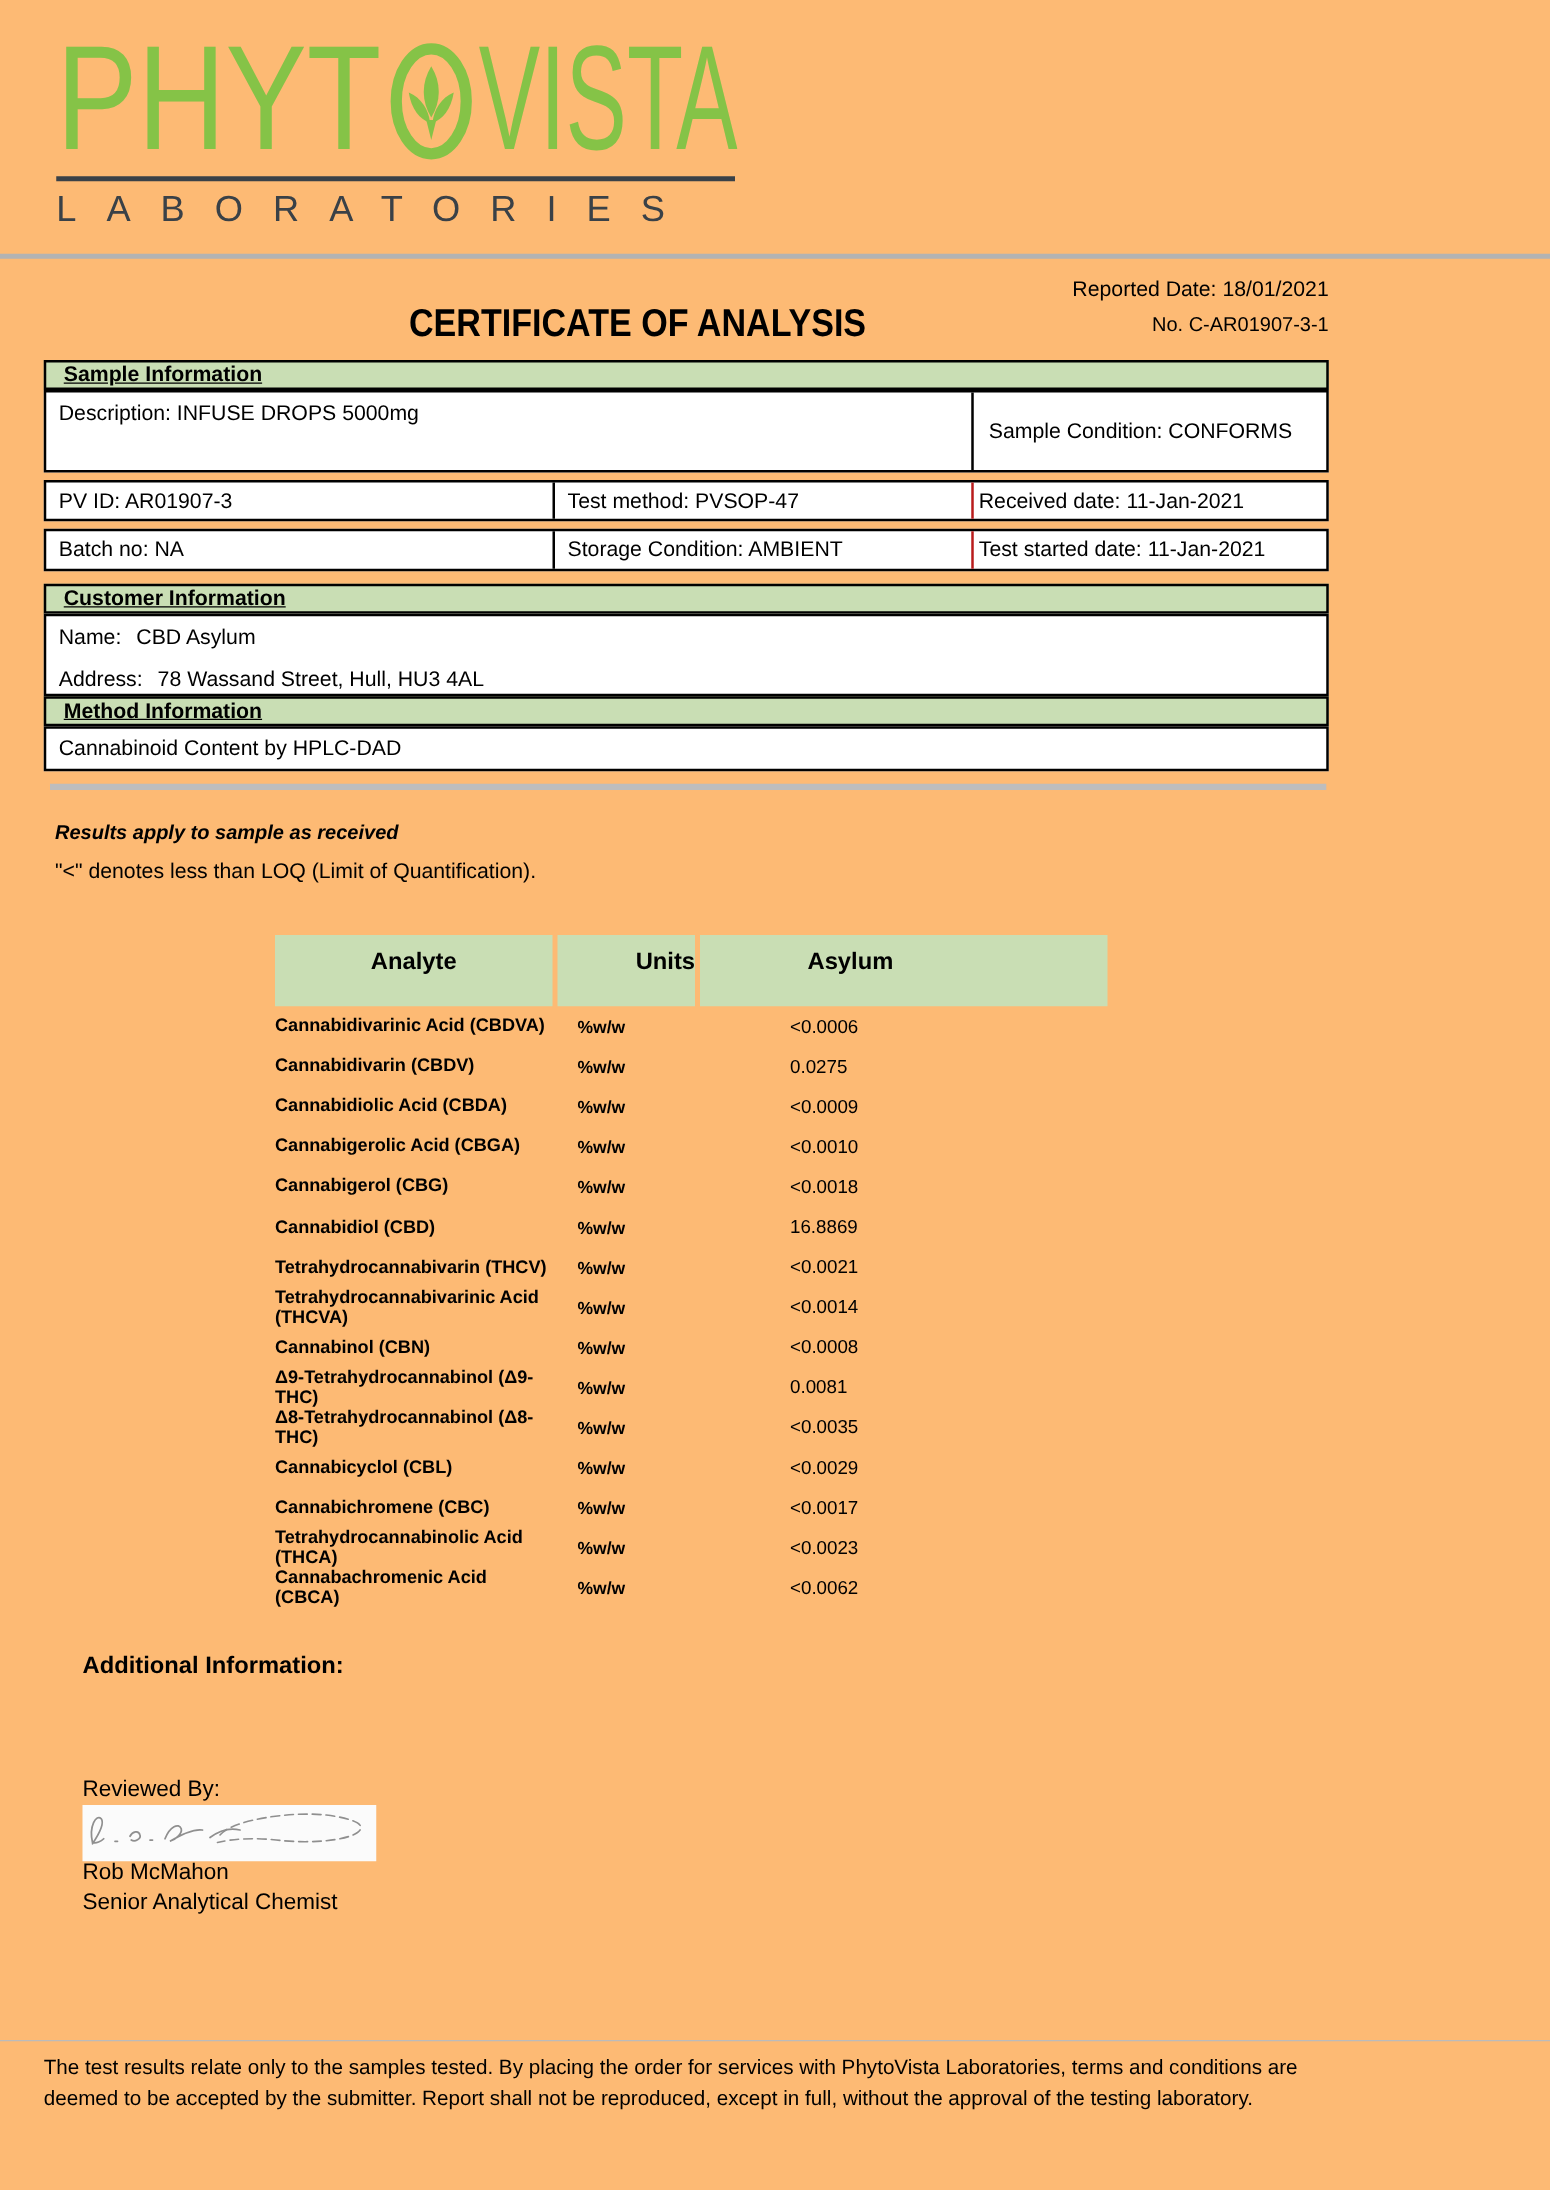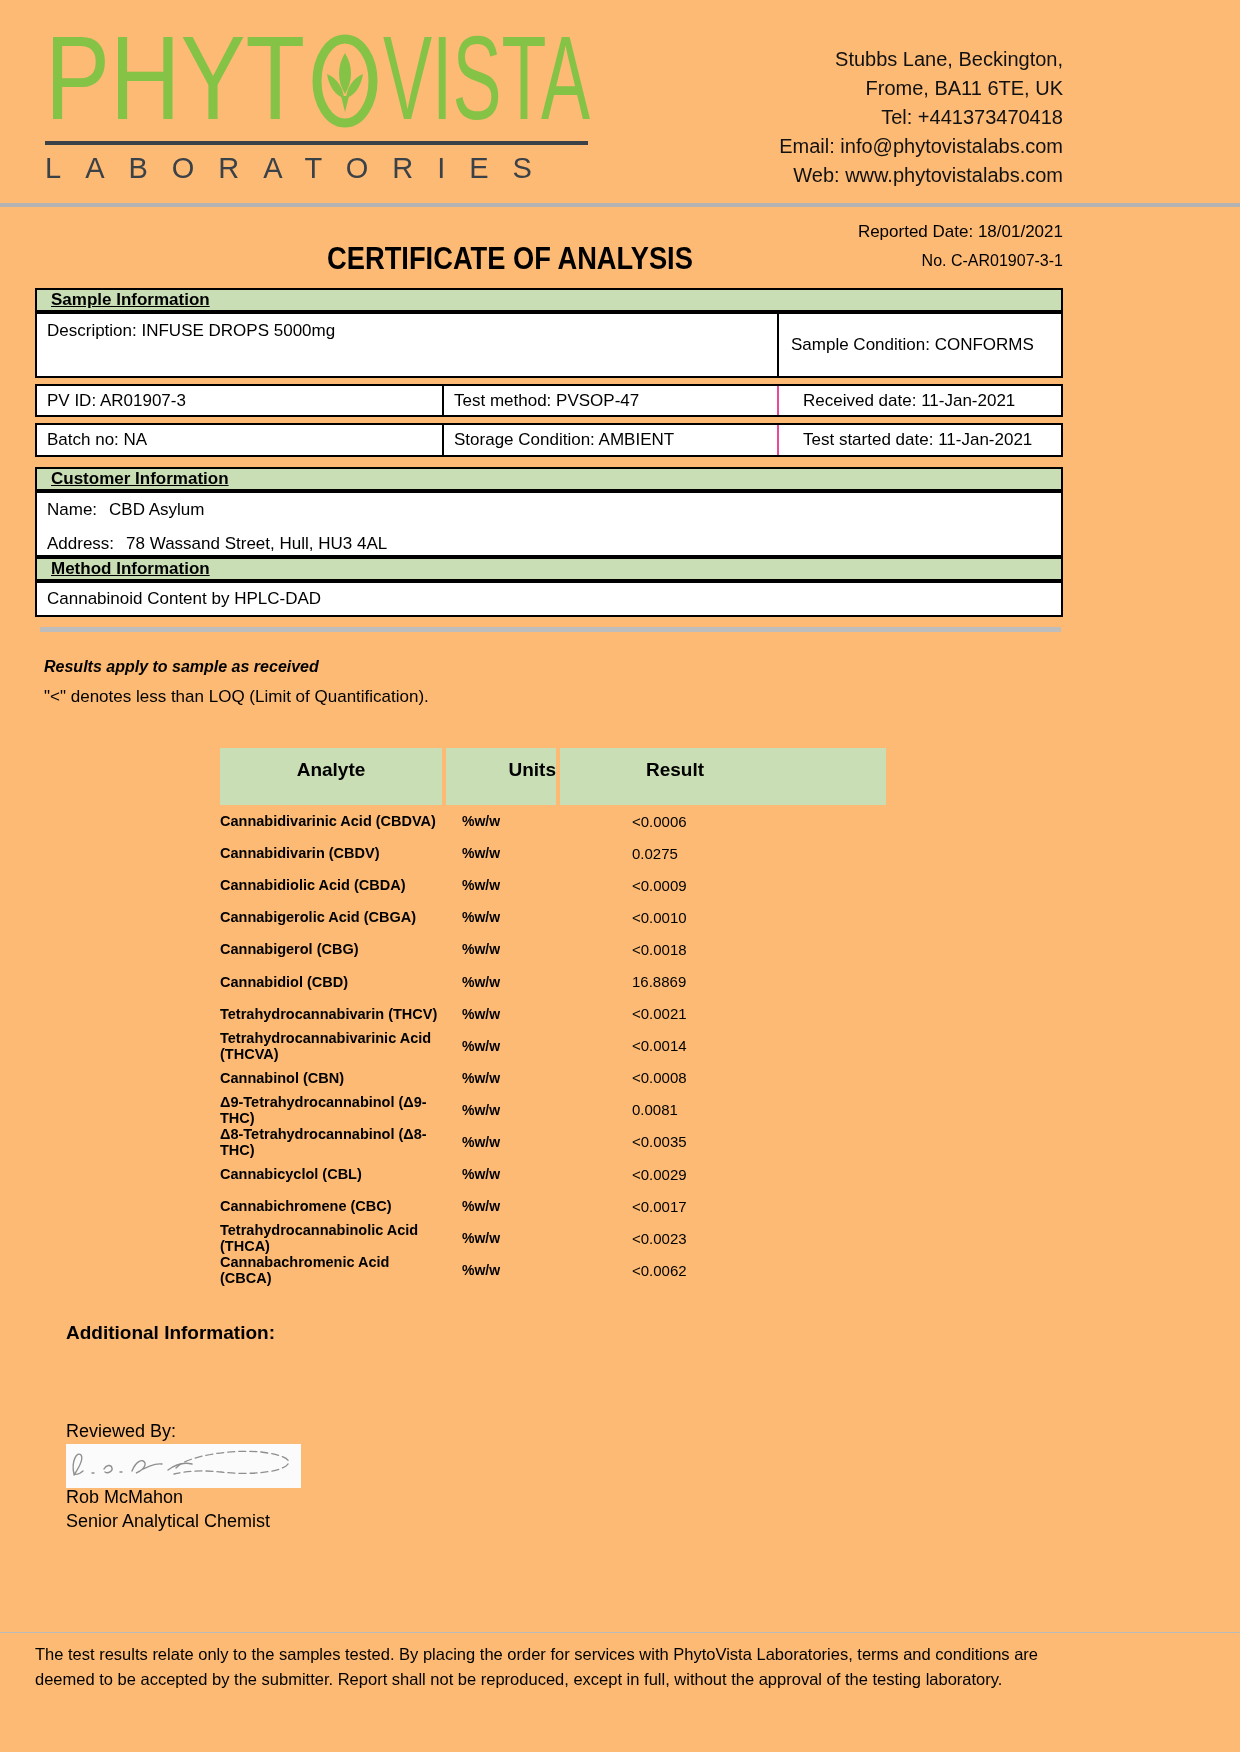--- a/index.html
+++ b/index.html
@@ -39,21 +39,21 @@
   }
   .row-box { left:35px; width:1028px; border:2px solid #000; background:#fff; display:flex; }
   .cell { font-size:17px; }
   .desc-row { top:312px; height:66px; }
   .desc-cell { width:740px; padding:7px 10px; }
   .cond-cell { flex:1; border-left:2px solid #000; display:flex; align-items:center; padding-left:12px; }
   .pv-row { top:384px; height:33px; }
   .batch-row { top:423px; height:34px; }
   .c1 { width:405px; display:flex; align-items:center; padding-left:10px; }
   .c2 { width:335px; border-left:2px solid #000; display:flex; align-items:center; padding-left:10px; }
-  .c3 { flex:1; border-left:2px solid #ec4899; display:flex; align-items:center; padding-left:24px; }
+  .c3 { flex:1; border-left:2px solid #b91c1c; display:flex; align-items:center; padding-left:4px; }
   .cust-box { top:491px; height:66px; left:35px; width:1028px; border:2px solid #000; position:absolute; background:#fff; }
   .cust-line1 { left:10px; top:7px; font-size:17px; }
   .cust-line2 { left:10px; top:41px; font-size:17px; }
   .lbl-gap { display:inline-block; margin-left:12px; }
   .method-box { top:581px; height:36px; left:35px; width:1028px; border:2px solid #000; position:absolute; background:#fff;
     display:flex; align-items:center; padding-left:10px; font-size:17px; }
   .box-shadow-line { left:40px; top:627px; width:1021px; height:5px; background:#bdbdbd; }
 
   .note1 { left:44px; top:658px; font-size:16px; font-weight:bold; font-style:italic; }
   .note2 { left:44px; top:687px; font-size:17px; }
@@ -94,27 +94,20 @@
         <path d="M16,41 C18,54 25,63 33,65 C32,55 26,45 16,41Z" fill="#85c347"></path>
         <path d="M52,41 C50,54 43,63 35,65 C36,55 42,45 52,41Z" fill="#85c347"></path>
         <path d="M30,63 L38,63 L34,79Z" fill="#85c347"></path>
       </g>
       <text x="338" y="89" font-size="119" font-family="Liberation Sans, sans-serif" fill="#85c347" textLength="207" lengthAdjust="spacingAndGlyphs">VISTA</text>
     </svg>
   </div>
   <div class="abs logo-rule"></div>
   <div class="abs logo-sub">LABORATORIES</div>
 
-  <div class="abs contact">
-    <div>Stubbs Lane, Beckington,</div>
-    <div>Frome, BA11 6TE, UK</div>
-    <div>Tel: +441373470418</div>
-    <div>Email: info@phytovistalabs.com</div>
-    <div>Web: www.phytovistalabs.com</div>
-  </div>
 
   <div class="abs top-divider"></div>
 
   <div class="abs reported-date">Reported Date: 18/01/2021</div>
   <div class="abs doc-title">CERTIFICATE OF ANALYSIS</div>
   <div class="abs cert-no">No. C-AR01907-3-1</div>
 
   <div class="abs sec-bar" style="top:288px">
     <span>Sample Information</span>
   </div>
@@ -153,21 +146,21 @@
   </div>
   <div class="abs box-shadow-line"></div>
 
   <div class="abs note1">Results apply to sample as received</div>
   <div class="abs note2">"&lt;" denotes less than LOQ (Limit of Quantification).</div>
 
   <div class="results-table">
     <div class="thead">
       <div class="th th-analyte">Analyte</div>
       <div class="th th-units">Units</div>
-      <div class="th th-result">Result</div>
+      <div class="th th-result">Asylum</div>
     </div>
     <div>
         <div class="tr">
           <div class="td-analyte">Cannabidivarinic Acid (CBDVA)</div>
           <div class="td-units">%w/w</div>
           <div class="td-result">&lt;0.0006</div>
         </div>
         <div class="tr">
           <div class="td-analyte">Cannabidivarin (CBDV)</div>
           <div class="td-units">%w/w</div>

